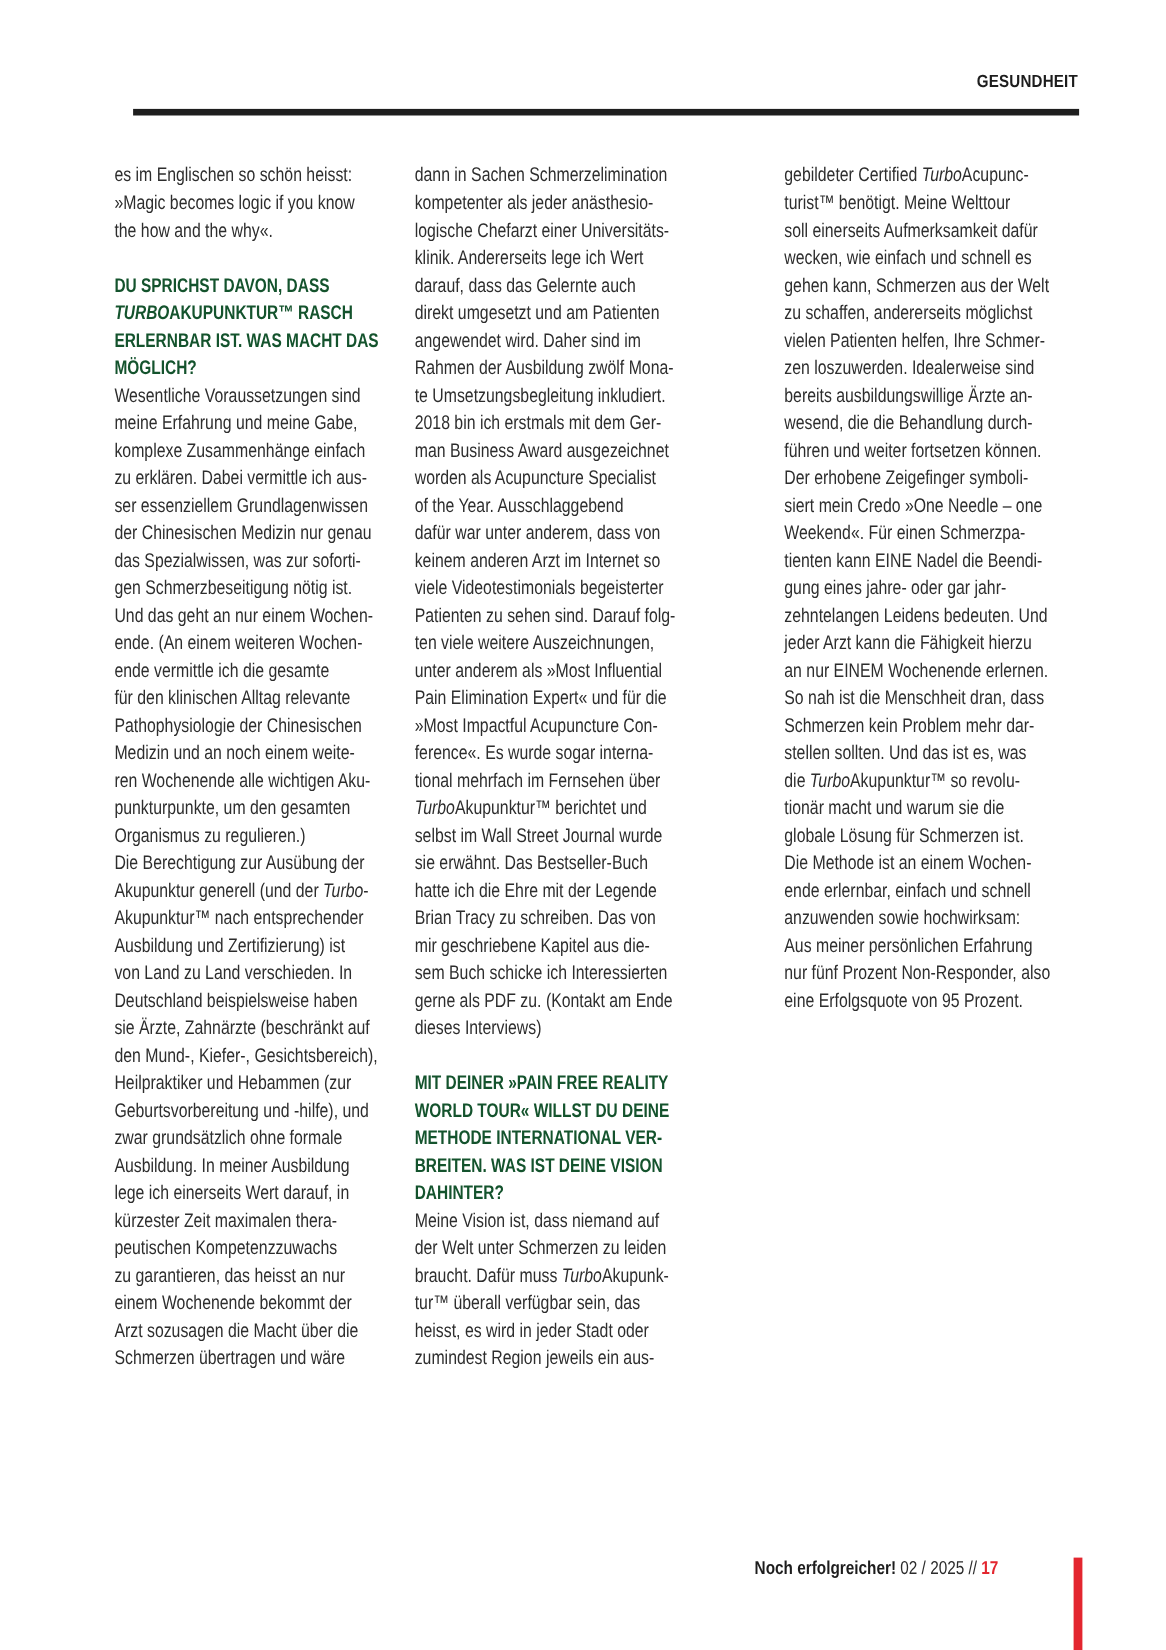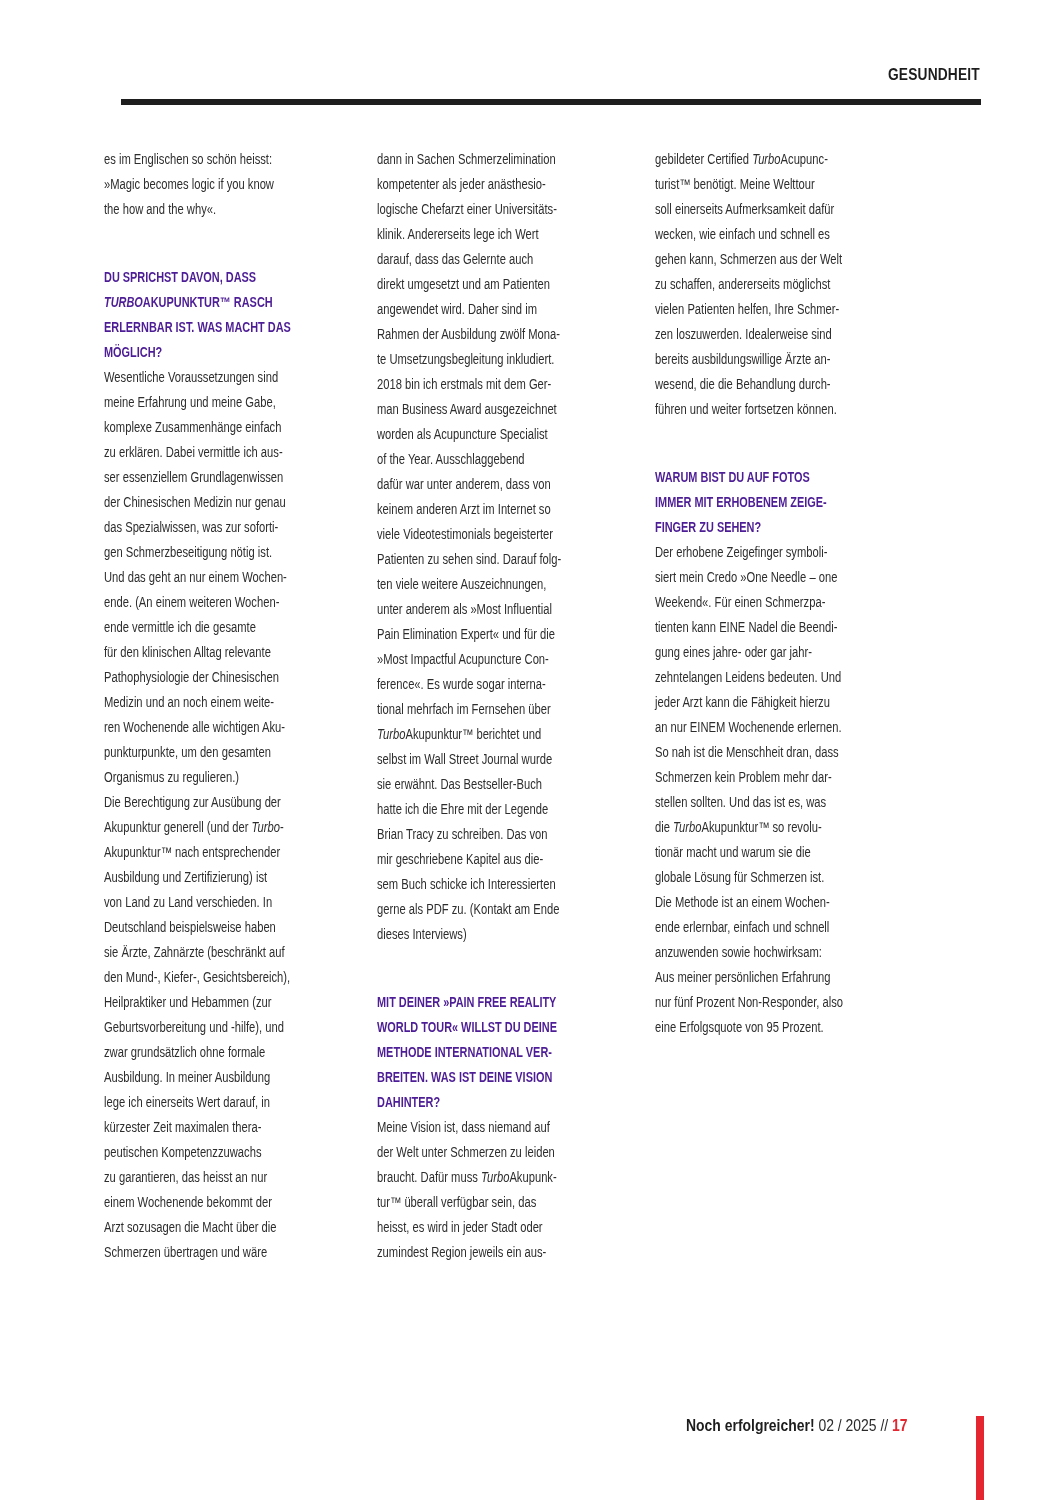--- a/index.html
+++ b/index.html
@@ -4,24 +4,24 @@
 <style>
   html, body { margin: 0; padding: 0; background: #ffffff; }
   body { width: 1060px; height: 1500px; position: relative; overflow: hidden;
          font-family: "Liberation Sans", sans-serif; color: #2b2b2b; }
   .section-label { position: absolute; top: 66px; right: 80px; font-size: 16px; font-weight: bold;
                    letter-spacing: 0.2px; color: #1d1d1d; transform: scaleX(0.86); transform-origin: right center; }
   .top-rule { position: absolute; top: 99px; left: 121px; width: 860px; height: 6px; background: #1e1e1e; }
   .col { position: absolute; top: 147px; width: 290px; }
   .col1 { left: 104px; }
   .col2 { left: 377px; }
-  .col3 { left: 655px; }
-  .p, .q { font-size: 14px; line-height: 25px; transform-origin: left top; }
+  .col3 { left: 713px; }
+  .p, .q { font-size: 18px; line-height: 25px; transform-origin: left top; }
   .p { color: #2d2d2d; }
-  .q { color: #4c1d95; font-weight: bold; margin-top: 43px; }
+  .q { color: #14532d; font-weight: bold; margin-top: 25px; }
   .line { display: block; white-space: nowrap; transform: scaleX(0.80); transform-origin: left center; }
   .q .line { transform: scaleX(0.78); }
   .col > .block:first-child .q { margin-top: 0; }
   .footer { position: absolute; top: 1416px; left: 686px; font-size: 17px; white-space: nowrap;
             transform: scaleX(0.82); transform-origin: left center; color: #2b2b2b; }
   .footer .mag { font-weight: bold; color: #1d1d1d; }
   .footer .pg { font-weight: bold; color: #e3262f; }
   .footer-bar { position: absolute; top: 1416px; left: 976px; width: 8px; height: 84px; background: #e3262f; }
   i { font-style: italic; }
 </style>
@@ -163,27 +163,20 @@
         <span class="line">gehen kann, Schmerzen aus der Welt</span>
         <span class="line">zu schaffen, andererseits möglichst</span>
         <span class="line">vielen Patienten helfen, Ihre Schmer-</span>
         <span class="line">zen loszuwerden. Idealerweise sind</span>
         <span class="line">bereits ausbildungswillige Ärzte an-</span>
         <span class="line">wesend, die die Behandlung durch-</span>
         <span class="line">führen und weiter fortsetzen können.</span>
       </div>
     </div>
     <div class="block">
-      <div class="q">
-        <span class="line">WARUM BIST DU AUF FOTOS</span>
-        <span class="line">IMMER MIT ERHOBENEM ZEIGE-</span>
-        <span class="line">FINGER ZU SEHEN?</span>
-      </div>
-    </div>
-    <div class="block">
       <div class="p">
         <span class="line">Der erhobene Zeigefinger symboli-</span>
         <span class="line">siert mein Credo »One Needle – one</span>
         <span class="line">Weekend«. Für einen Schmerzpa-</span>
         <span class="line">tienten kann EINE Nadel die Beendi-</span>
         <span class="line">gung eines jahre- oder gar jahr-</span>
         <span class="line">zehntelangen Leidens bedeuten. Und</span>
         <span class="line">jeder Arzt kann die Fähigkeit hierzu</span>
         <span class="line">an nur EINEM Wochenende erlernen.</span>
         <span class="line">So nah ist die Menschheit dran, dass</span>

